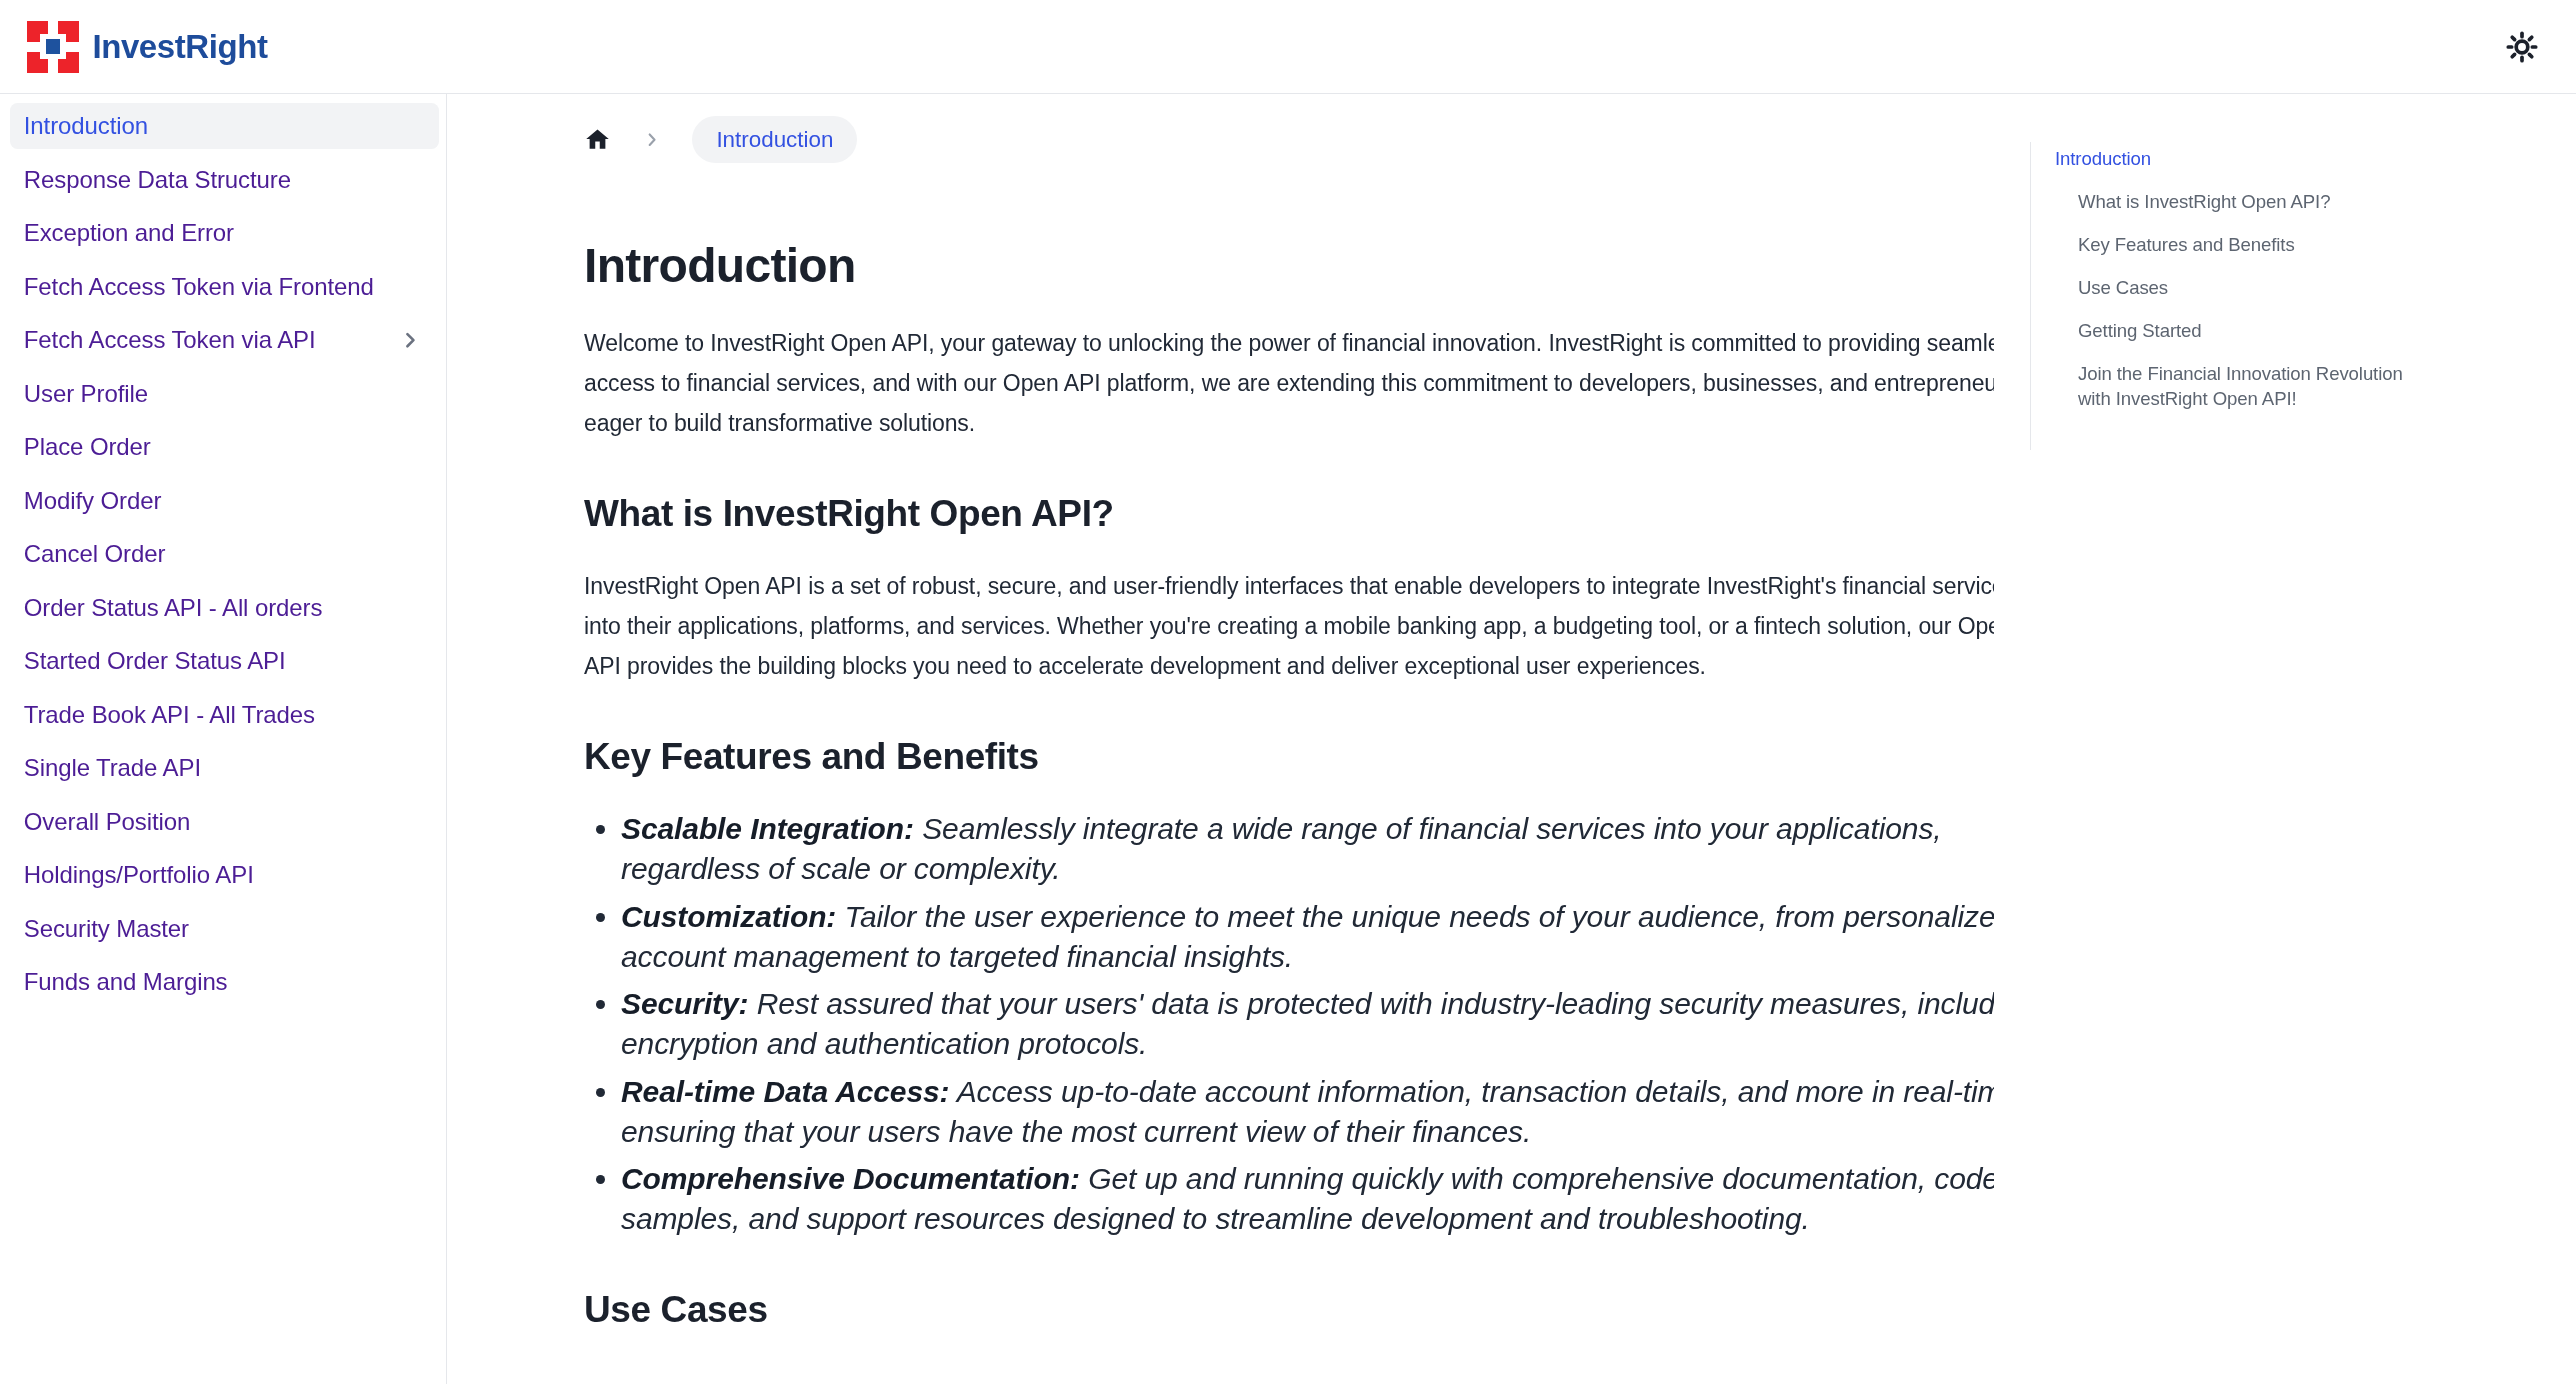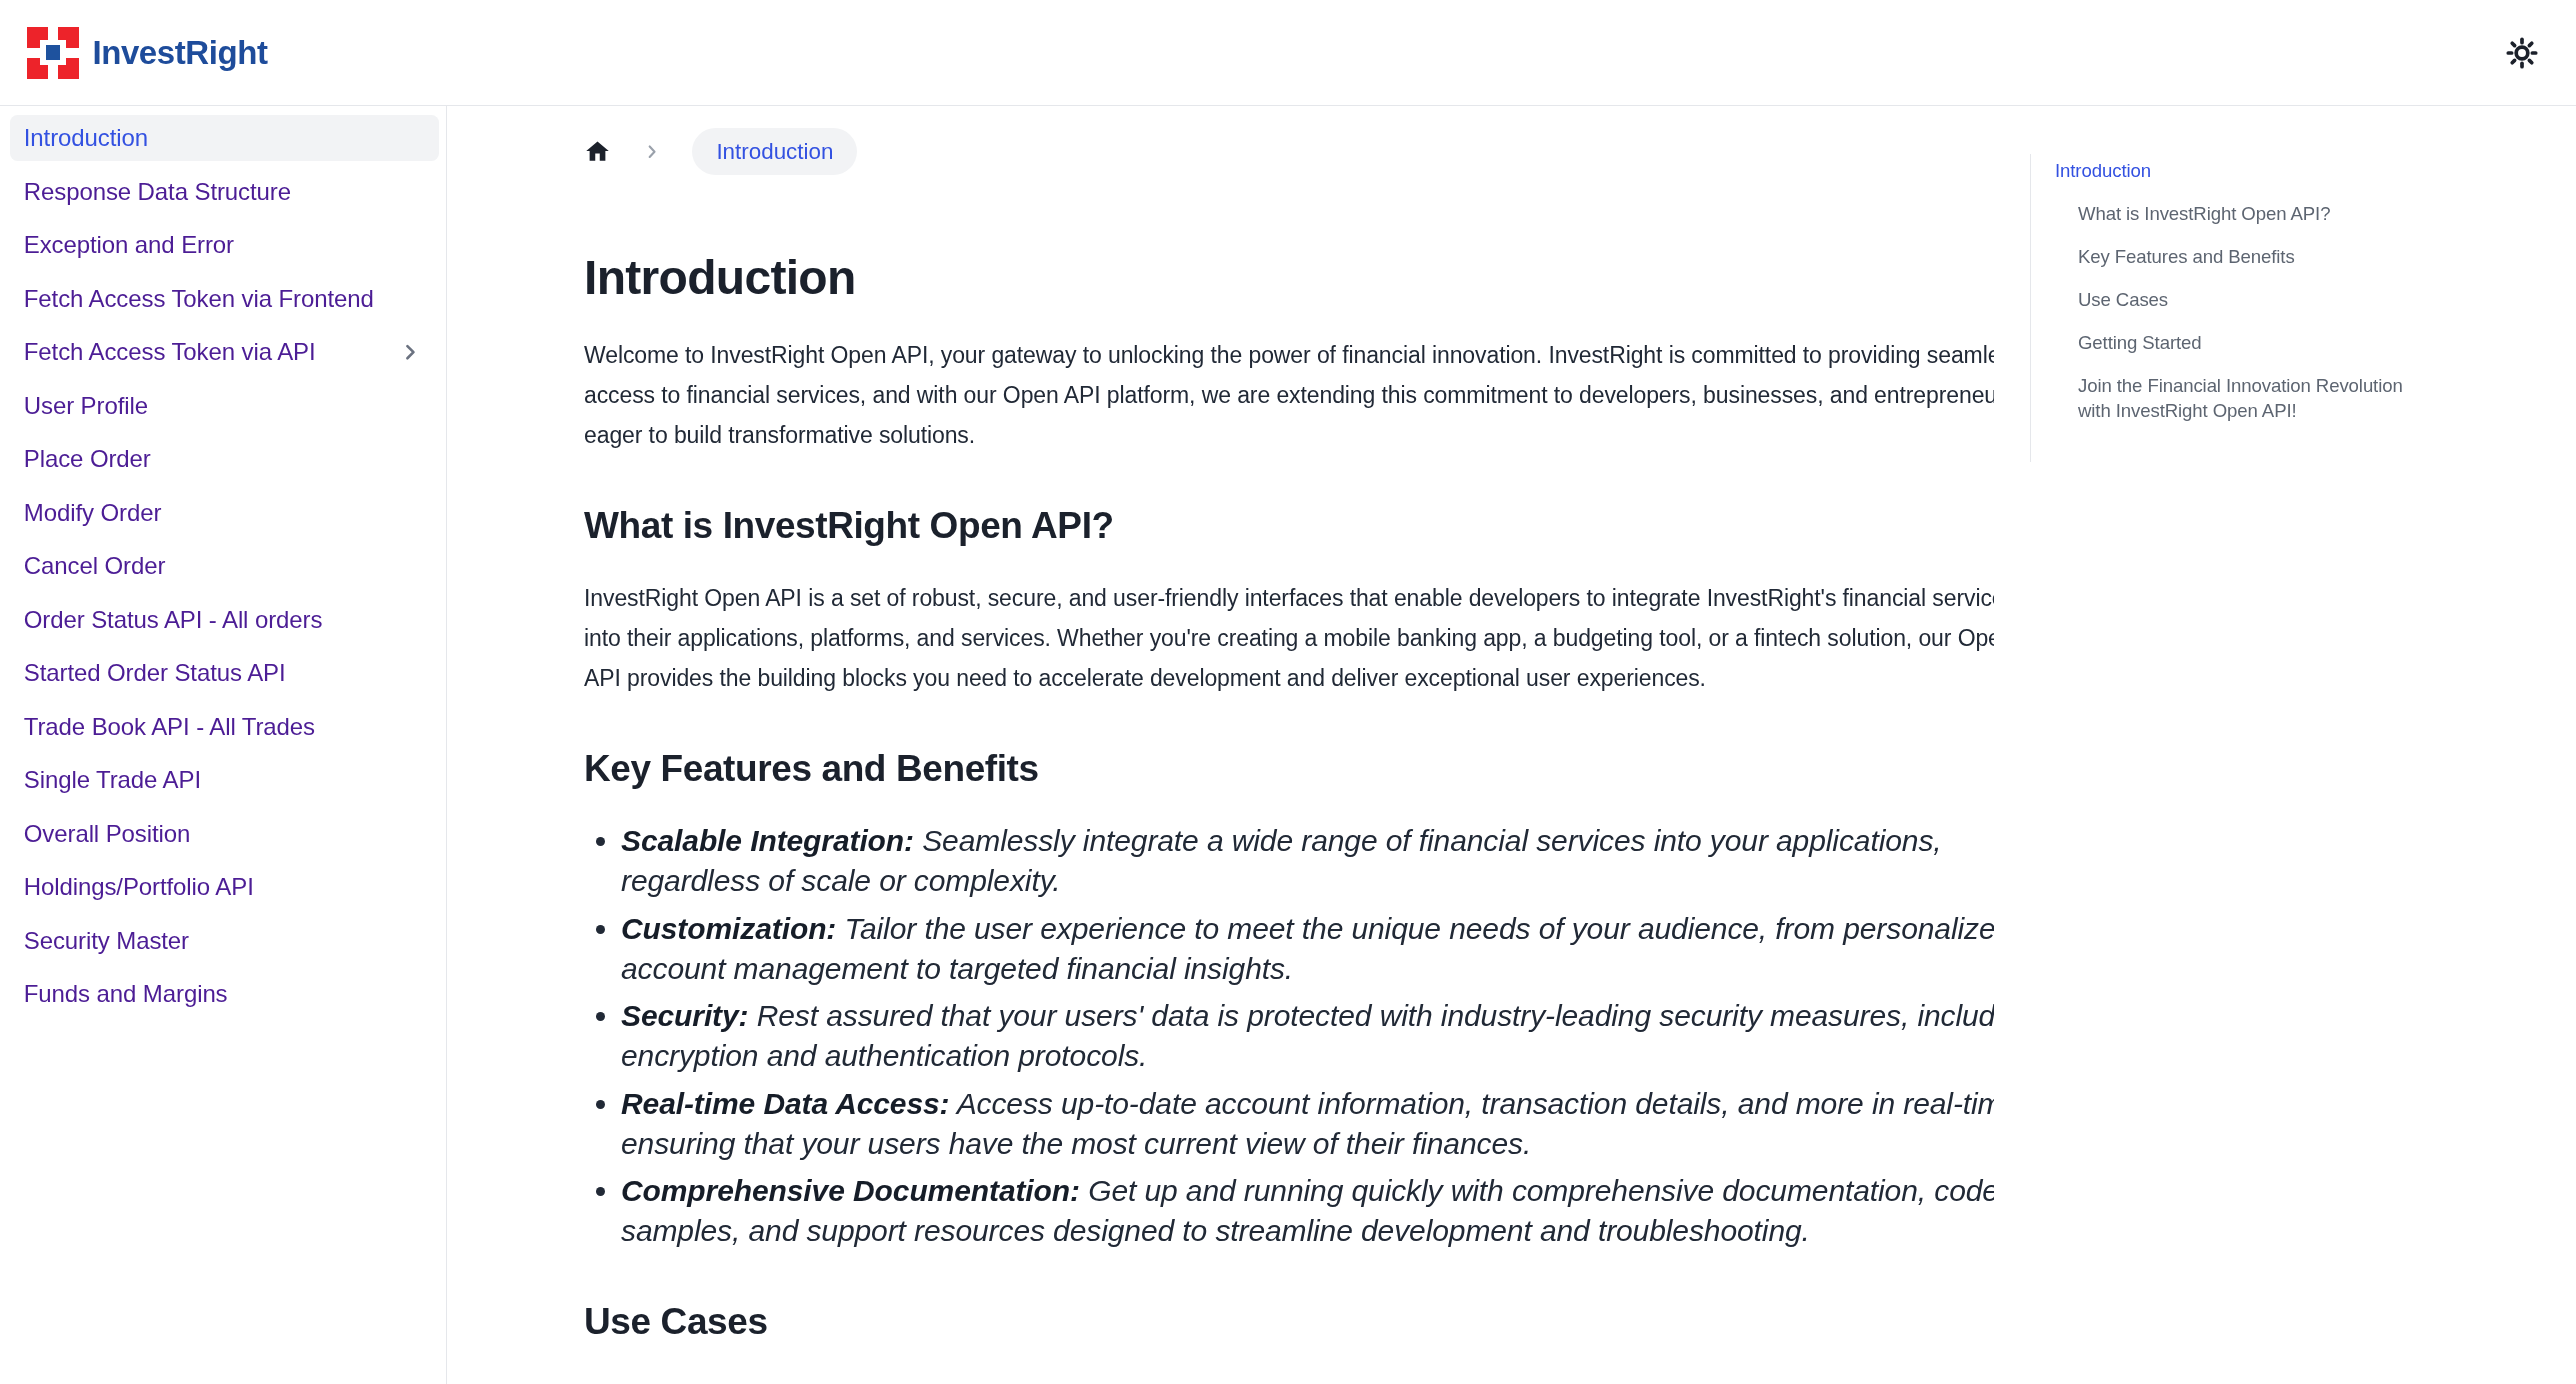--- a/index.html
+++ b/index.html
@@ -1,20 +1,20 @@
 <!DOCTYPE html>
 <html style="font-size:12px"><head>
 <meta charset="utf-8">
 <style>
   * { margin:0; padding:0; box-sizing:border-box; }
   html,body { width:2576px; height:1385px; overflow:hidden; background:#ffffff;
     font-family:"Liberation Sans", sans-serif; }
 
   
-  .header { height:106px; border-bottom:0.7px solid #e5e7eb; display:flex;
+  .header { height:94px; border-bottom:0.7px solid #e5e7eb; display:flex;
     align-items:center; padding:0 27px; background:#fff; }
   .brand { display:flex; align-items:center; gap:13.4px; cursor:pointer; }
   .logo-mark { position:relative; width:52px; height:52px; background:#ED232A; flex:0 0 auto; }
   .lm-v { position:absolute; left:21px; top:0; width:10.4px; height:52px; background:#fff; }
   .lm-h { position:absolute; top:21px; left:0; height:10.4px; width:52px; background:#fff; }
   .lm-c { position:absolute; inset:13.4px; background:#fff; }
   .lm-b { position:absolute; inset:18.6px; background:#1e529e; }
   .brand-name { font-size:33px; font-weight:700; color:#1e4c9b; letter-spacing:-0.4px; }
   .header-spacer { flex:1; }
   .theme-btn { width:54px; height:54px; display:flex; align-items:center; justify-content:center;

